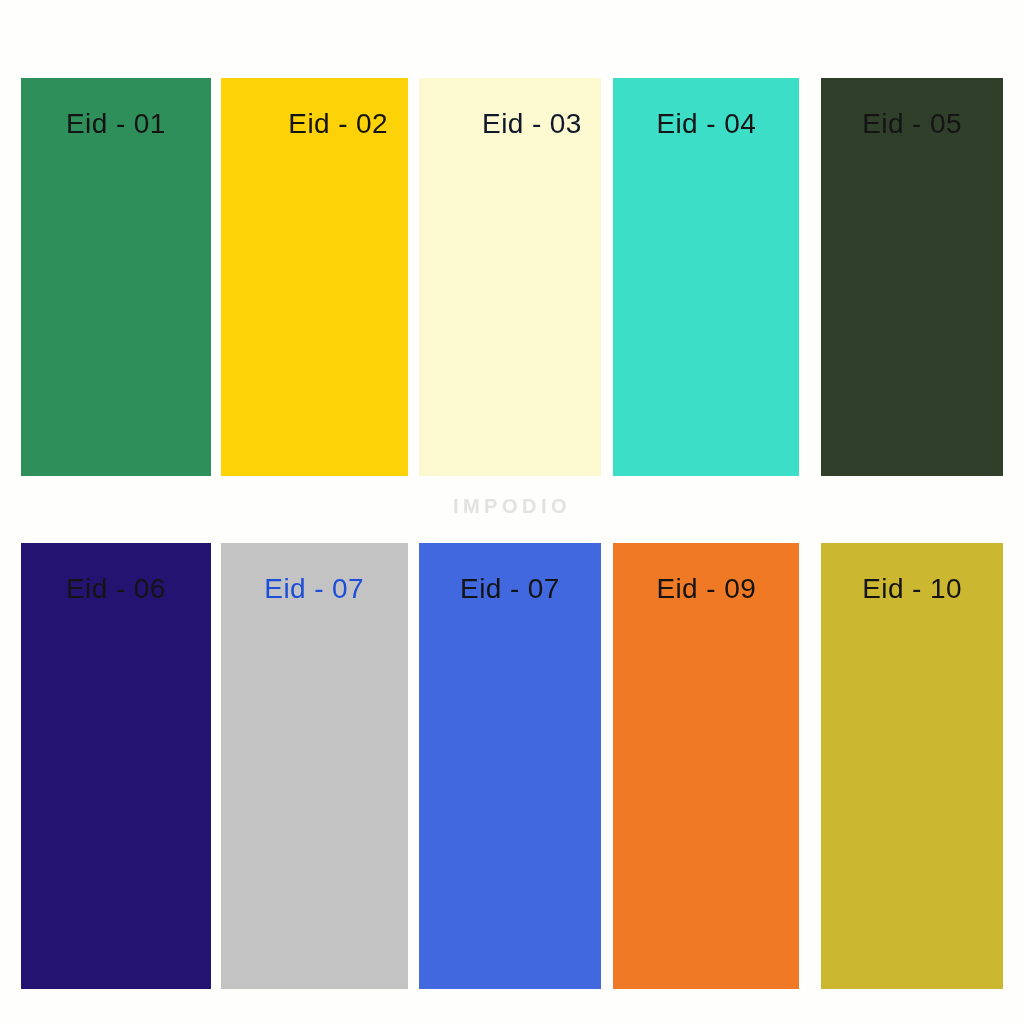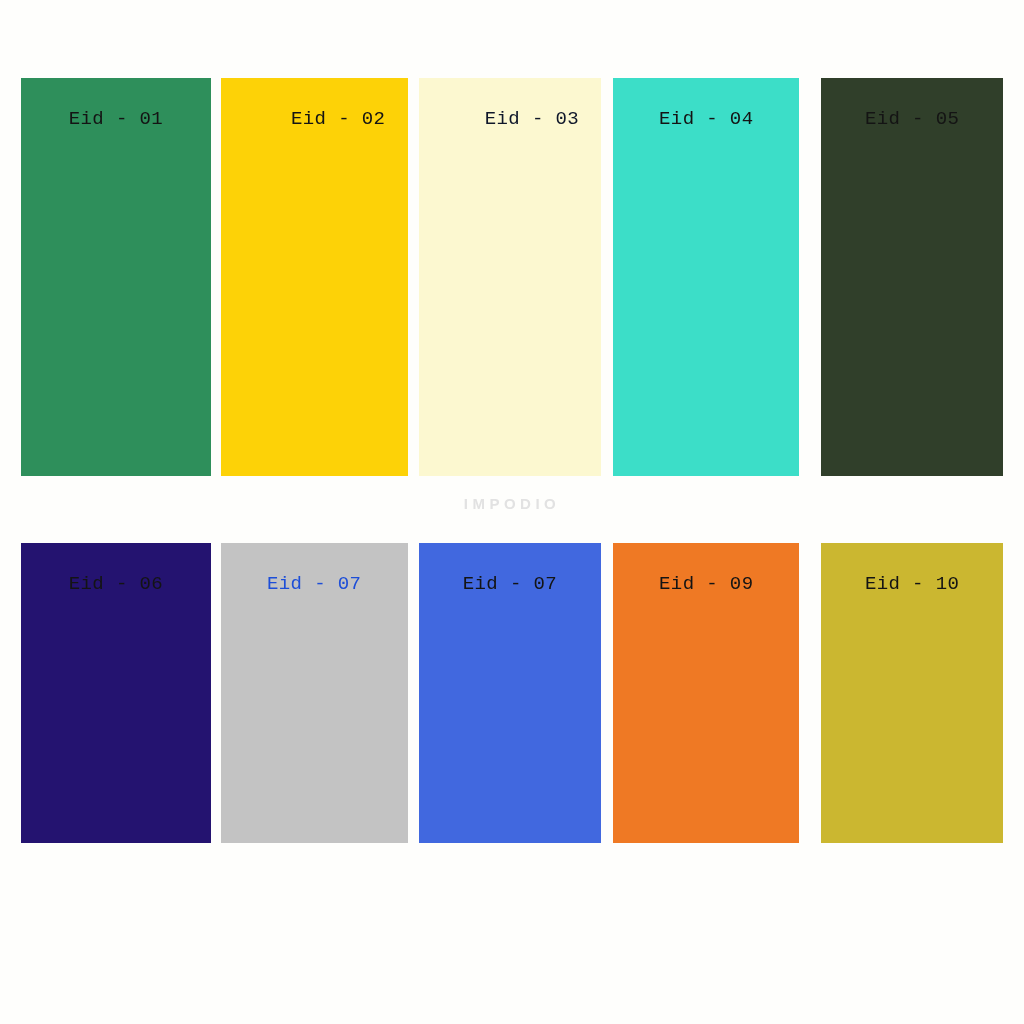--- a/index.html
+++ b/index.html
@@ -34,21 +34,21 @@
     align-items: stretch;
   }
 
   #swatch-row-top {
     top: 78px;
     height: 398px;
   }
 
   #swatch-row-bottom {
     top: 543px;
-    height: 300px;
+    height: 446px;
   }
 
   .swatch {
     position: relative;
     height: 100%;
     box-sizing: border-box;
     display: block;
   }
 
   
@@ -57,37 +57,37 @@
   .swatch.col-3 { width: 184px; margin-right: 12px; }
   .swatch.col-4 { width: 187px; margin-right: 22px; }
   .swatch.col-5 { width: 183px; margin-right: 0; }
 
   .swatch-label {
     position: absolute;
     left: 0;
     right: 0;
     top: 32px;
     text-align: center;
-    font-family: Liberation Mono, monospace;
-    font-size: 19px;
+    font-family: Liberation Sans, sans-serif;
+    font-size: 28px;
     font-weight: 400;
     letter-spacing: 0.4px;
     color: #141414;
     line-height: 1;
     white-space: nowrap;
   }
 
   #watermark {
     position: absolute;
     left: 0;
     right: 0;
     top: 496px;
     text-align: center;
     font-family: "Liberation Sans", sans-serif;
-    font-size: 15px;
+    font-size: 20px;
     font-weight: 700;
     letter-spacing: 4.5px;
     color: #E2E2E2;
     line-height: 1;
     user-select: none;
     white-space: nowrap;
   }
 </style>
 </head>
 <body style="background-color: rgb(254, 254, 252);">

